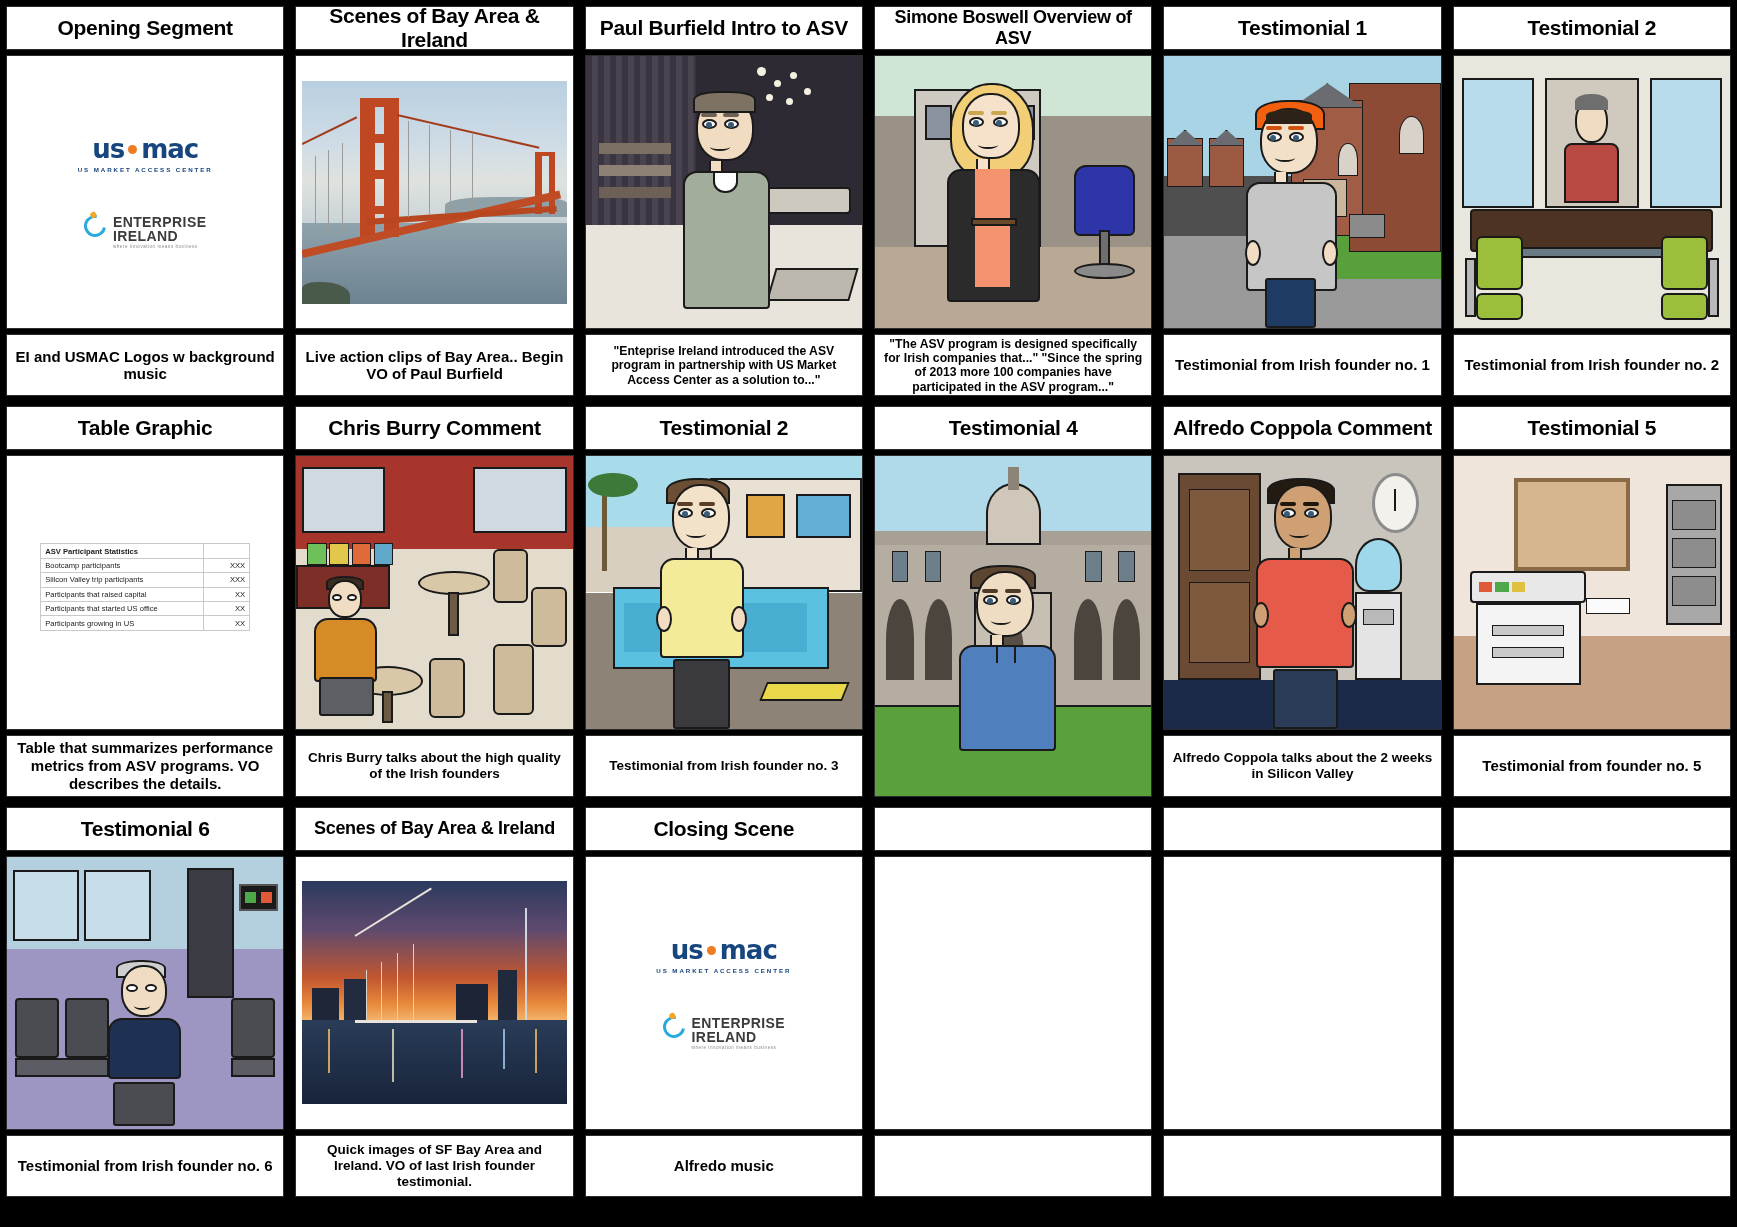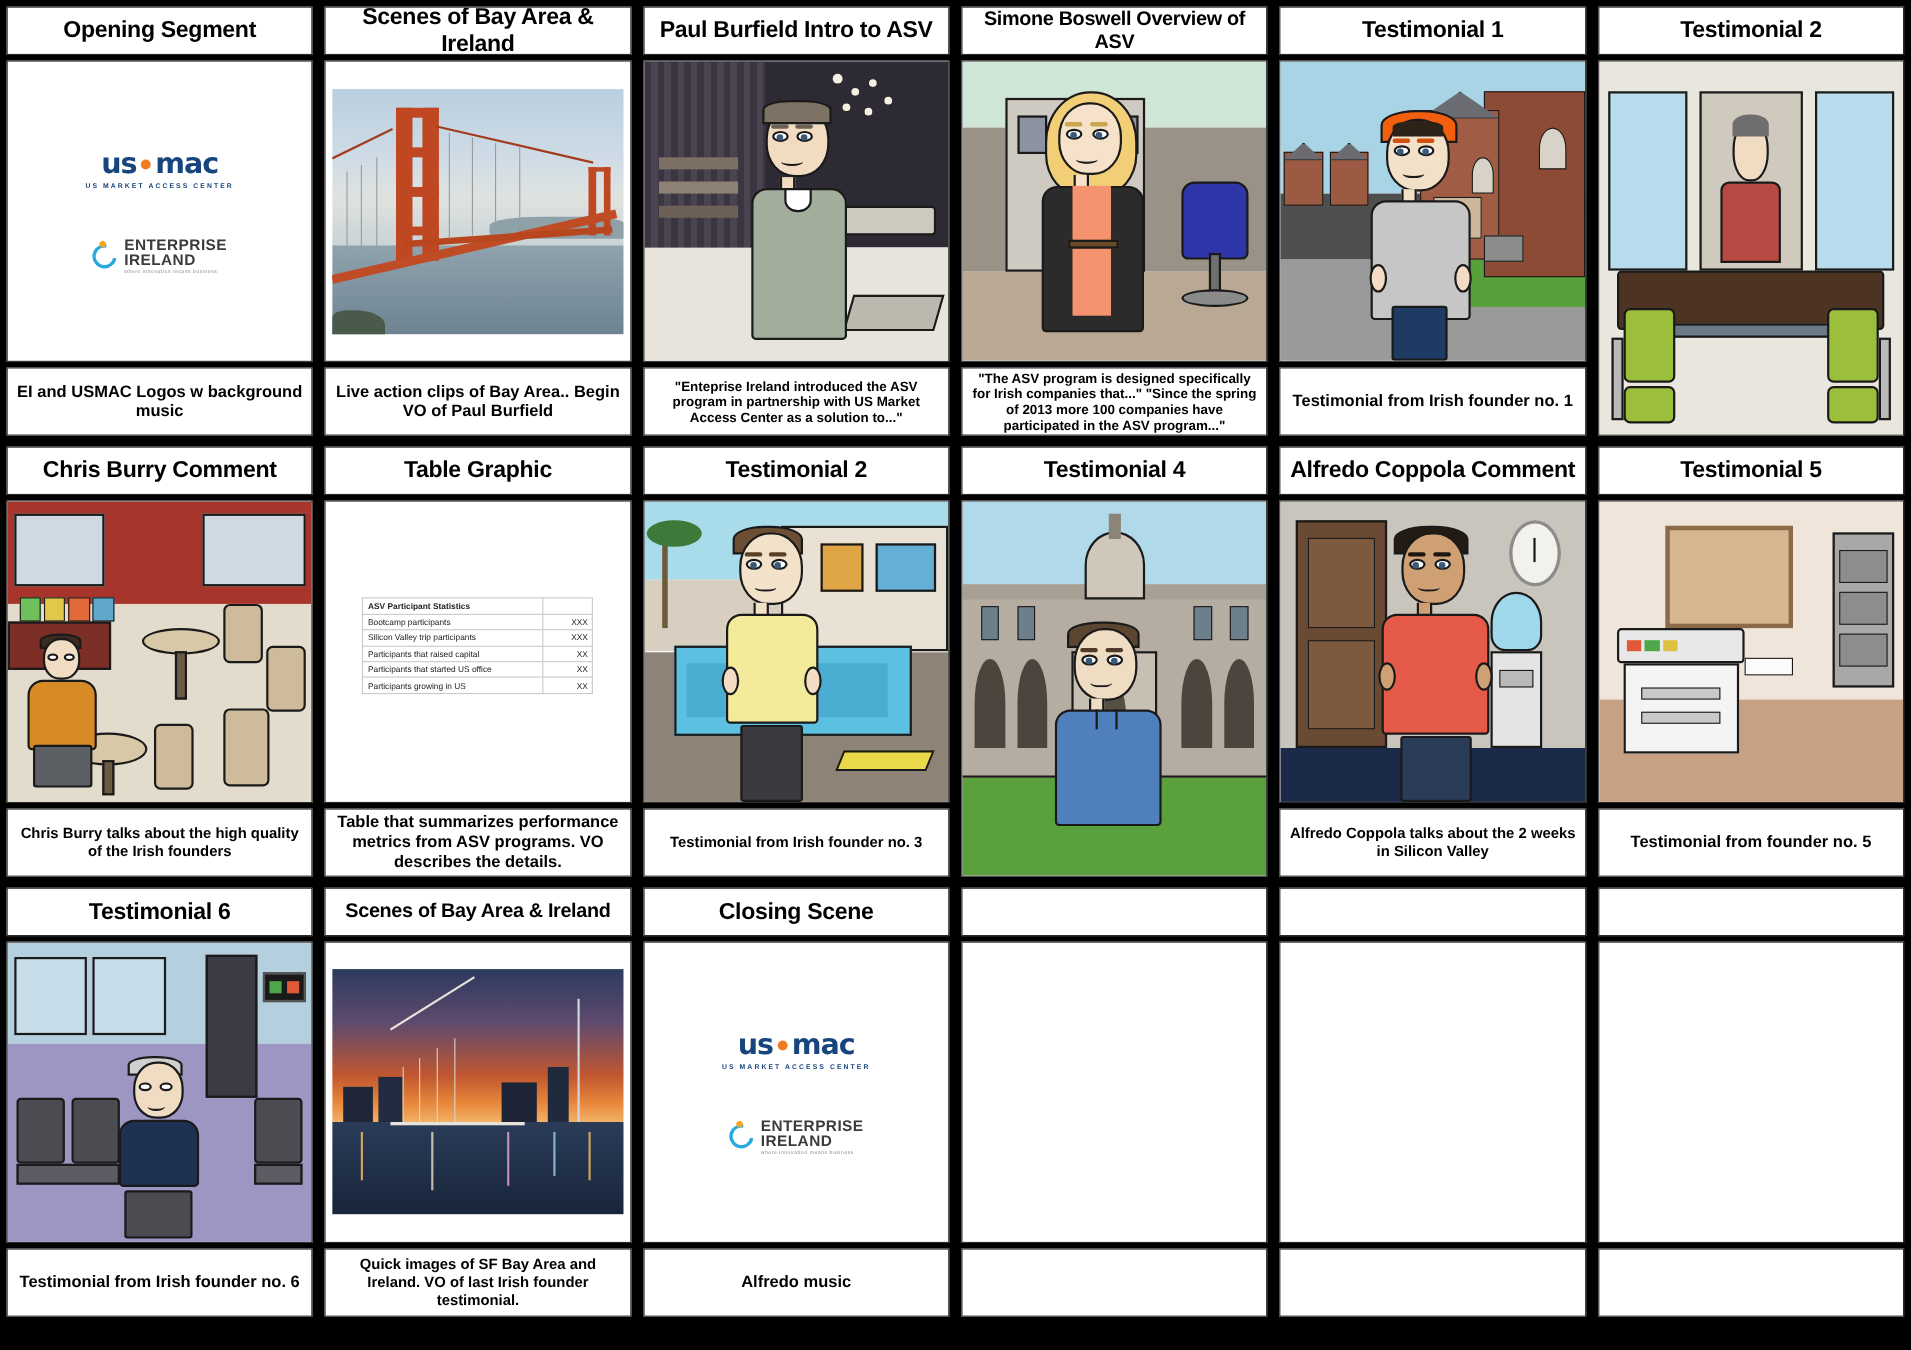--- a/index.html
+++ b/index.html
@@ -69,21 +69,21 @@
   .legs { position:absolute; border:2.5px solid #1a1a1a; border-radius:3px; }
 
   
   .logo-wrap { position:absolute; inset:0; display:flex; flex-direction:column;
                align-items:center; justify-content:center; gap:42px; }
   .usmac { text-align:center; }
   .usmac .word { font-weight:700; font-size:26px; color:#17457e; letter-spacing:-1px;
                  font-family:"DejaVu Sans", sans-serif; display:flex; align-items:center; justify-content:center; gap:2px;}
   .usmac .dot { width:9px; height:9px; border-radius:50%; background:#ef7c22; display:inline-block; margin:0 2px;}
   .usmac .sub { font-size:6.2px; letter-spacing:1.9px; color:#17457e; margin-top:2px; font-weight:600;}
-  .ei { display:flex; align-items:center; gap:7px; }
+  .ei { display:flex; align-items:flex-start; gap:7px; }
   .ei .swirl { width:22px; height:22px; border-radius:50%;
                border:3.5px solid #29aadf; border-right-color:transparent; position:relative; transform:rotate(-35deg);}
   .ei .swirl:after{ content:""; position:absolute; width:6px;height:6px;border-radius:50%;
                     background:#f5a623; top:-5px; right:0px;}
   .ei .txt { line-height:1.0; }
   .ei .t1 { font-weight:800; font-size:14px; color:#3b3b3b; letter-spacing:0.4px;}
   .ei .t2 { font-weight:800; font-size:14px; color:#3b3b3b; letter-spacing:0.4px;}
   .ei .t3 { font-size:4.6px; color:#8d8d8d; letter-spacing:0.5px; margin-top:2px;}
 
   
@@ -312,63 +312,25 @@
           <div style="position:absolute;left:10%;top:70%;width:80%;height:4%;background:#6b7b86;border:2px solid #1a1a1a;"></div>
 
           <div style="position:absolute;left:8%;top:66%;width:17%;height:20%;background:#9cbf3b;border:2px solid #1a1a1a;border-radius:6px;"></div>
           <div style="position:absolute;left:8%;bottom:3%;width:17%;height:10%;background:#9cbf3b;border:2px solid #1a1a1a;border-radius:6px;"></div>
           <div style="position:absolute;right:8%;top:66%;width:17%;height:20%;background:#9cbf3b;border:2px solid #1a1a1a;border-radius:6px;"></div>
           <div style="position:absolute;right:8%;bottom:3%;width:17%;height:10%;background:#9cbf3b;border:2px solid #1a1a1a;border-radius:6px;"></div>
           <div style="position:absolute;left:4%;top:74%;width:4%;height:22%;background:#b9b9b9;border:2px solid #1a1a1a;"></div>
           <div style="position:absolute;right:4%;top:74%;width:4%;height:22%;background:#b9b9b9;border:2px solid #1a1a1a;"></div>
         </div>
       </div>
+      <div class="cap lg">Testimonial from Irish founder no. 2</div>
     </div>
   </div>
 
   <div class="row">
-
-    <div class="cell">
-      <div class="hdr">Chris Burry Comment</div>
-      <div class="art">
-        <div class="scene">
-          <div style="position:absolute;inset:0;background:#e3dccd;"></div>
-          <div style="position:absolute;left:0;right:0;top:0;height:34%;background:#a8352c;"></div>
-          <div style="position:absolute;left:2%;top:4%;width:30%;height:24%;background:#cfd9e2;border:2px solid #1a1a1a;"></div>
-          <div style="position:absolute;right:2%;top:4%;width:34%;height:24%;background:#cfd9e2;border:2px solid #1a1a1a;"></div>
-
-          <div style="position:absolute;left:4%;top:32%;width:7%;height:8%;background:#6fbf5a;border:1.5px solid #1a1a1a;"></div>
-          <div style="position:absolute;left:12%;top:32%;width:7%;height:8%;background:#e2c84a;border:1.5px solid #1a1a1a;"></div>
-          <div style="position:absolute;left:20%;top:32%;width:7%;height:8%;background:#e06a3a;border:1.5px solid #1a1a1a;"></div>
-          <div style="position:absolute;left:28%;top:32%;width:7%;height:8%;background:#5fa8c9;border:1.5px solid #1a1a1a;"></div>
-
-          <div style="position:absolute;left:0;top:40%;width:34%;height:16%;background:#7d2e27;border:2px solid #1a1a1a;"></div>
-
-          <div style="position:absolute;left:44%;top:42%;width:26%;height:9%;background:#d9c8a8;border:2px solid #1a1a1a;border-radius:50%;"></div>
-          <div style="position:absolute;left:55%;top:50%;width:4%;height:16%;background:#6b5a44;border:2px solid #1a1a1a;"></div>
-          <div style="position:absolute;left:20%;bottom:12%;width:26%;height:11%;background:#d9c8a8;border:2px solid #1a1a1a;border-radius:50%;"></div>
-          <div style="position:absolute;left:31%;bottom:2%;width:4%;height:12%;background:#6b5a44;border:2px solid #1a1a1a;"></div>
-
-          <div style="position:absolute;right:16%;top:34%;width:13%;height:20%;background:#cdbb9c;border:2px solid #1a1a1a;border-radius:6px;"></div>
-          <div style="position:absolute;right:2%;top:48%;width:13%;height:22%;background:#cdbb9c;border:2px solid #1a1a1a;border-radius:6px;"></div>
-          <div style="position:absolute;right:14%;bottom:5%;width:15%;height:26%;background:#cdbb9c;border:2px solid #1a1a1a;border-radius:6px;"></div>
-          <div style="position:absolute;left:48%;bottom:4%;width:13%;height:22%;background:#cdbb9c;border:2px solid #1a1a1a;border-radius:6px;"></div>
-
-          <div class="char" style="left:4%;top:44%;width:30%;height:56%;">
-            <div class="hair" style="left:22%;top:0px;width:38px;height:14px;background:#3a2c20;border-radius:46% 46% 0 0;"></div>
-            <div class="head" style="left:25%;top:4px;width:34px;height:38px;background:#f1ddc3;"></div>
-            <div class="eye" style="left:30%;top:18px;width:10px;height:7px;"></div>
-            <div class="eye" style="left:48%;top:18px;width:10px;height:7px;"></div>
-            <div class="torso" style="left:8%;top:42px;width:76%;height:42%;background:#d78b27;"></div>
-            <div class="legs" style="left:14%;bottom:8%;width:66%;height:26%;background:#5c5f63;"></div>
-          </div>
-        </div>
-      </div>
-      <div class="cap">Chris Burry talks about the high quality of the Irish founders</div>
-    </div>
 
     <div class="cell">
       <div class="hdr">Table Graphic</div>
       <div class="art">
         <table class="stat-table">
           <tbody>
               <tr>
                 <td>ASV Participant Statistics</td>
                 <td class="val"></td>
               </tr>
@@ -392,20 +354,59 @@
                 <td>Participants growing in US</td>
                 <td class="val">XX</td>
               </tr>
         </tbody>
           </table>
       </div>
       <div class="cap lg">Table that summarizes performance metrics from ASV programs. VO describes the details.</div>
     </div>
 
     <div class="cell">
+      <div class="hdr">Chris Burry Comment</div>
+      <div class="art">
+        <div class="scene">
+          <div style="position:absolute;inset:0;background:#e3dccd;"></div>
+          <div style="position:absolute;left:0;right:0;top:0;height:34%;background:#a8352c;"></div>
+          <div style="position:absolute;left:2%;top:4%;width:30%;height:24%;background:#cfd9e2;border:2px solid #1a1a1a;"></div>
+          <div style="position:absolute;right:2%;top:4%;width:34%;height:24%;background:#cfd9e2;border:2px solid #1a1a1a;"></div>
+
+          <div style="position:absolute;left:4%;top:32%;width:7%;height:8%;background:#6fbf5a;border:1.5px solid #1a1a1a;"></div>
+          <div style="position:absolute;left:12%;top:32%;width:7%;height:8%;background:#e2c84a;border:1.5px solid #1a1a1a;"></div>
+          <div style="position:absolute;left:20%;top:32%;width:7%;height:8%;background:#e06a3a;border:1.5px solid #1a1a1a;"></div>
+          <div style="position:absolute;left:28%;top:32%;width:7%;height:8%;background:#5fa8c9;border:1.5px solid #1a1a1a;"></div>
+
+          <div style="position:absolute;left:0;top:40%;width:34%;height:16%;background:#7d2e27;border:2px solid #1a1a1a;"></div>
+
+          <div style="position:absolute;left:44%;top:42%;width:26%;height:9%;background:#d9c8a8;border:2px solid #1a1a1a;border-radius:50%;"></div>
+          <div style="position:absolute;left:55%;top:50%;width:4%;height:16%;background:#6b5a44;border:2px solid #1a1a1a;"></div>
+          <div style="position:absolute;left:20%;bottom:12%;width:26%;height:11%;background:#d9c8a8;border:2px solid #1a1a1a;border-radius:50%;"></div>
+          <div style="position:absolute;left:31%;bottom:2%;width:4%;height:12%;background:#6b5a44;border:2px solid #1a1a1a;"></div>
+
+          <div style="position:absolute;right:16%;top:34%;width:13%;height:20%;background:#cdbb9c;border:2px solid #1a1a1a;border-radius:6px;"></div>
+          <div style="position:absolute;right:2%;top:48%;width:13%;height:22%;background:#cdbb9c;border:2px solid #1a1a1a;border-radius:6px;"></div>
+          <div style="position:absolute;right:14%;bottom:5%;width:15%;height:26%;background:#cdbb9c;border:2px solid #1a1a1a;border-radius:6px;"></div>
+          <div style="position:absolute;left:48%;bottom:4%;width:13%;height:22%;background:#cdbb9c;border:2px solid #1a1a1a;border-radius:6px;"></div>
+
+          <div class="char" style="left:4%;top:44%;width:30%;height:56%;">
+            <div class="hair" style="left:22%;top:0px;width:38px;height:14px;background:#3a2c20;border-radius:46% 46% 0 0;"></div>
+            <div class="head" style="left:25%;top:4px;width:34px;height:38px;background:#f1ddc3;"></div>
+            <div class="eye" style="left:30%;top:18px;width:10px;height:7px;"></div>
+            <div class="eye" style="left:48%;top:18px;width:10px;height:7px;"></div>
+            <div class="torso" style="left:8%;top:42px;width:76%;height:42%;background:#d78b27;"></div>
+            <div class="legs" style="left:14%;bottom:8%;width:66%;height:26%;background:#5c5f63;"></div>
+          </div>
+        </div>
+      </div>
+      <div class="cap">Chris Burry talks about the high quality of the Irish founders</div>
+    </div>
+
+    <div class="cell">
       <div class="hdr">Testimonial 2</div>
       <div class="art">
         <div class="scene">
           <div class="sky" style="top:0;height:26%;background:#a9dcea;"></div>
           <div style="position:absolute;left:0;right:0;top:26%;height:24%;background:#d8cfc0;"></div>
           <div class="ground" style="height:50%;background:#8d8376;"></div>
 
           <div style="position:absolute;right:0;top:8%;width:55%;height:42%;background:#e9e2d4;border:2px solid #1a1a1a;"></div>
           <div style="position:absolute;right:4%;top:14%;width:20%;height:16%;background:#63b0d4;border:2px solid #1a1a1a;"></div>
           <div style="position:absolute;right:28%;top:14%;width:14%;height:16%;background:#e0a544;border:2px solid #1a1a1a;"></div>

